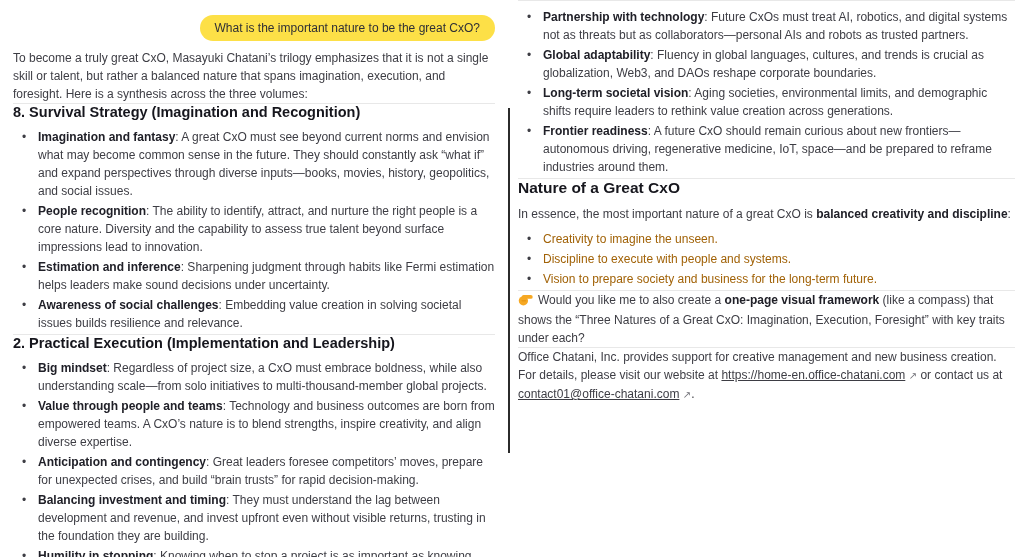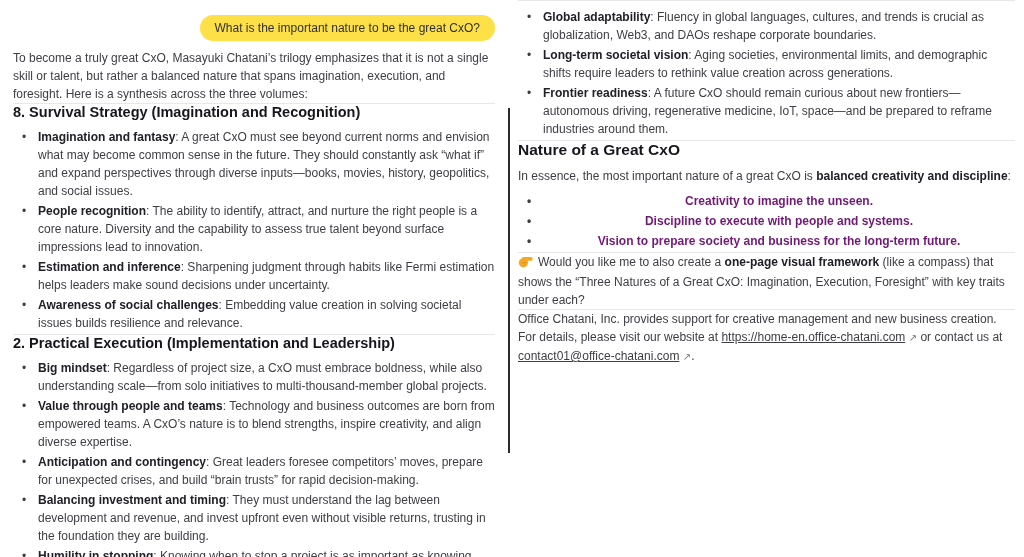--- a/index.html
+++ b/index.html
@@ -49,21 +49,21 @@
   }
   ul.blist { list-style:none; margin-top:7px; }
   ul.blist li { position:relative; padding-left:25px; margin-bottom:2px; }
   ul.blist li::before {
     content:"\2022";
     position:absolute; left:9px; top:0;
     color:#3d3d44; font-size:12px;
   }
   .term { font-weight:bold; color:#202028; }
   .lead { margin-top:8px; }
-  .bold-li { font-weight:bold; color:#701a75;text-align:center; }
+  .bold-li { font-weight:normal; color:#a16207; }
   .followup { margin-top:0; }
   .emoji { display:inline-block; vertical-align:-2px; margin-right:5px; }
   a.doc-link { color:#3d3d44; text-decoration:underline; cursor:pointer; }
   .ext { color:#6f6f76; font-size:10px; }
   b { color:#202028; }
 </style>
 </head>
 <body>
 
 <div class="page">
@@ -101,20 +101,21 @@
 
   </div>
 
   <div class="column-rule"></div>
 
   <div class="col col-right">
 
     <hr class="divider hr-top">
 
     <ul class="blist">
+      <li><span class="term">Partnership with technology</span><span>: Future CxOs must treat AI, robotics, and digital systems not as threats but as collaborators—personal AIs and robots as trusted partners.</span></li>
       <li><span class="term">Global adaptability</span><span>: Fluency in global languages, cultures, and trends is crucial as globalization, Web3, and DAOs reshape corporate boundaries.</span></li>
       <li><span class="term">Long-term societal vision</span><span>: Aging societies, environmental limits, and demographic shifts require leaders to rethink value creation across generations.</span></li>
       <li><span class="term">Frontier readiness</span><span>: A future CxO should remain curious about new frontiers—autonomous driving, regenerative medicine, IoT, space—and be prepared to reframe industries around them.</span></li>
     </ul>
 
     <hr class="divider hr-r1">
 
     <div class="big-title">Nature of a Great CxO</div>
     <p class="lead"><span>In essence, the most important nature of a great CxO is </span><b>balanced creativity and discipline</b><span>:</span></p>
     <ul class="blist">

